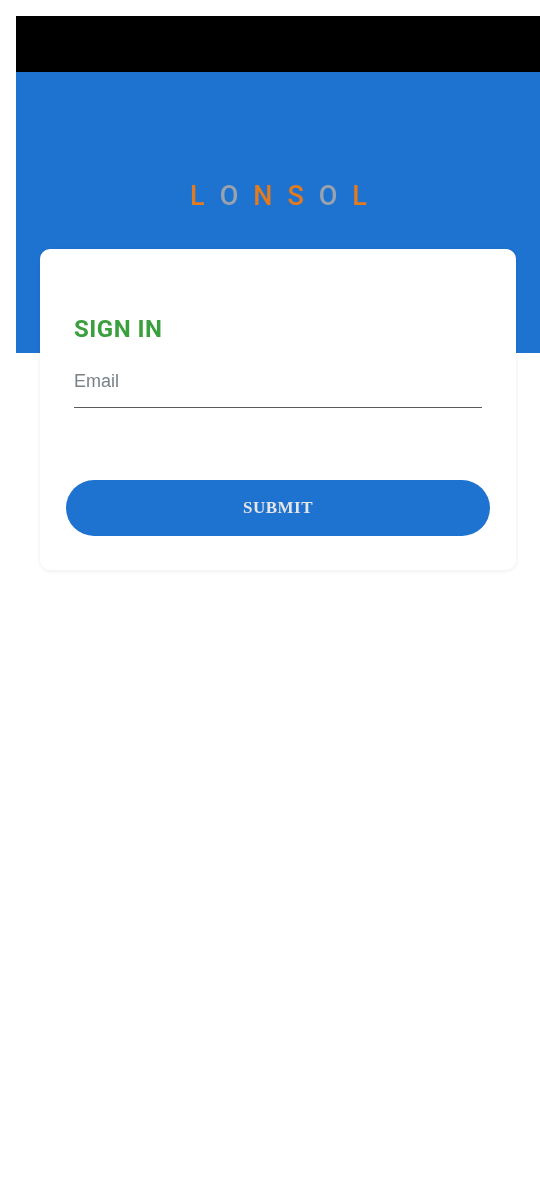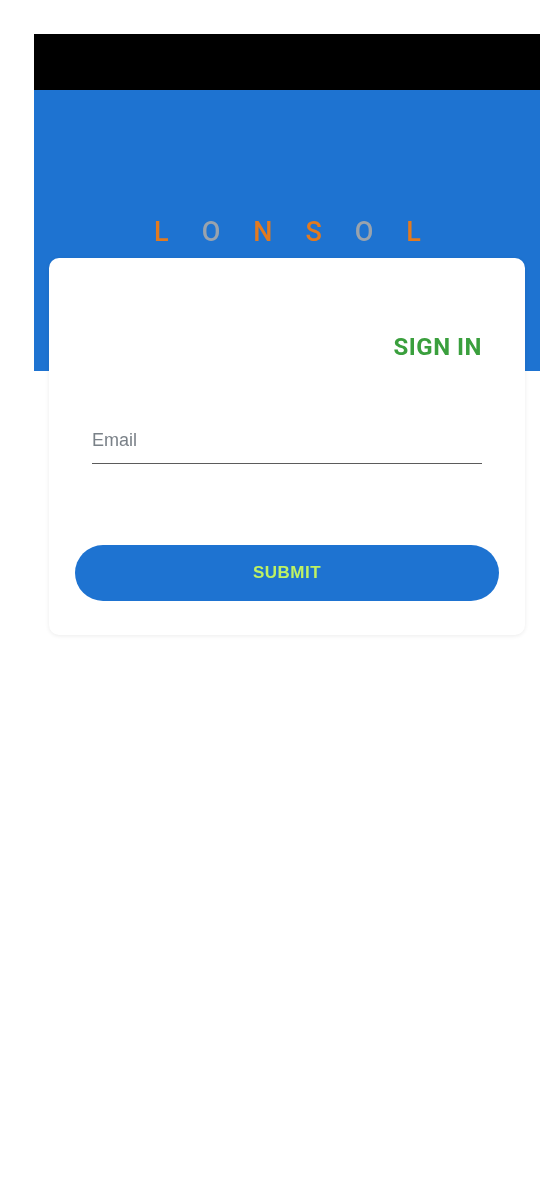--- a/index.html
+++ b/index.html
@@ -1,29 +1,29 @@
 <!DOCTYPE html>
 <html><head>
   <meta charset="utf-8">
   <style>
-    * { box-sizing: border-box; margin: 0; padding: 17px; }
+    * { box-sizing: border-box; margin: 0; padding: 8px; }
     html, body { width: 540px; height: 1200px; overflow: hidden; font-family: -apple-system, BlinkMacSystemFont, "Segoe UI", Roboto, sans-serif; }
     body { background: #ffffff; position: relative; }
     .status-bar { width: 100%; height: 56px; background: #000000; }
     .header { width: 100%; height: 281px; background: #1e73d1; position: relative; }
     .logo { position: absolute; top: 92px; left: 50%; transform: translateX(-50%); display: flex; align-items: center; justify-content: center; }
     .logo-text { font-size: 27px; font-weight: 500; letter-spacing: -1px; }
     .logo-text .orange { color: #e27a1f; }
     .logo-text .gray { color: #9aa3ad; }
     .card { position: absolute; top: 241px; left: 32px; right: 32px; background: #ffffff; border-radius: 10px; box-shadow: 0 1px 4px rgba(0,0,0,0.08); padding: 58px 26px 34px 26px; }
-    .title { text-align: right; color: #3a9f3d; font-size: 24px; font-weight: 700; margin-bottom: 32px; letter-spacing: 0.5px; }
+    .title { text-align: left; color: #3a9f3d; font-size: 24px; font-weight: 700; letter-spacing: 0.5px; }
     .input-wrap { margin-bottom: 44px; }
-    .input { width: 100%; border: none; border-bottom: 1px solid #5b5b5b; padding: 8px 0 14px 0; font-size: 12px; color: #333; background: transparent; outline: none; }
+    .input { width: 100%; border: none; border-bottom: 1px solid #5b5b5b; padding: 8px 0 14px 0; font-size: 22px; color: #333; background: transparent; outline: none; }
     .input::placeholder { color: #7a8188; font-size: 18px; }
-    .submit-btn { width: 100%; background: #1e73d1; color: #bef264; border: none; border-radius: 30px; padding: 18px 0; font-size: 17px; font-weight: 600; letter-spacing: 0.5px; cursor: pointer; margin-top: 20px; }
+    .submit-btn { width: 100%; background: #1e73d1; color: #e5e5e5; border: none; border-radius: 30px; padding: 18px 0; font-size: 17px; font-weight: 600; letter-spacing: 0.5px; cursor: pointer; margin-top: 20px; font-family: Liberation Serif, serif; }
   </style>
 </head>
 <body>
 
 <div class="status-bar"></div>
 
 <div class="header">
   <div class="logo">
     <span class="logo-text"><span class="orange">L</span><span class="gray">O</span><span class="orange">N</span><span class="orange">S</span><span class="gray">O</span><span class="orange">L</span></span>
   </div>

